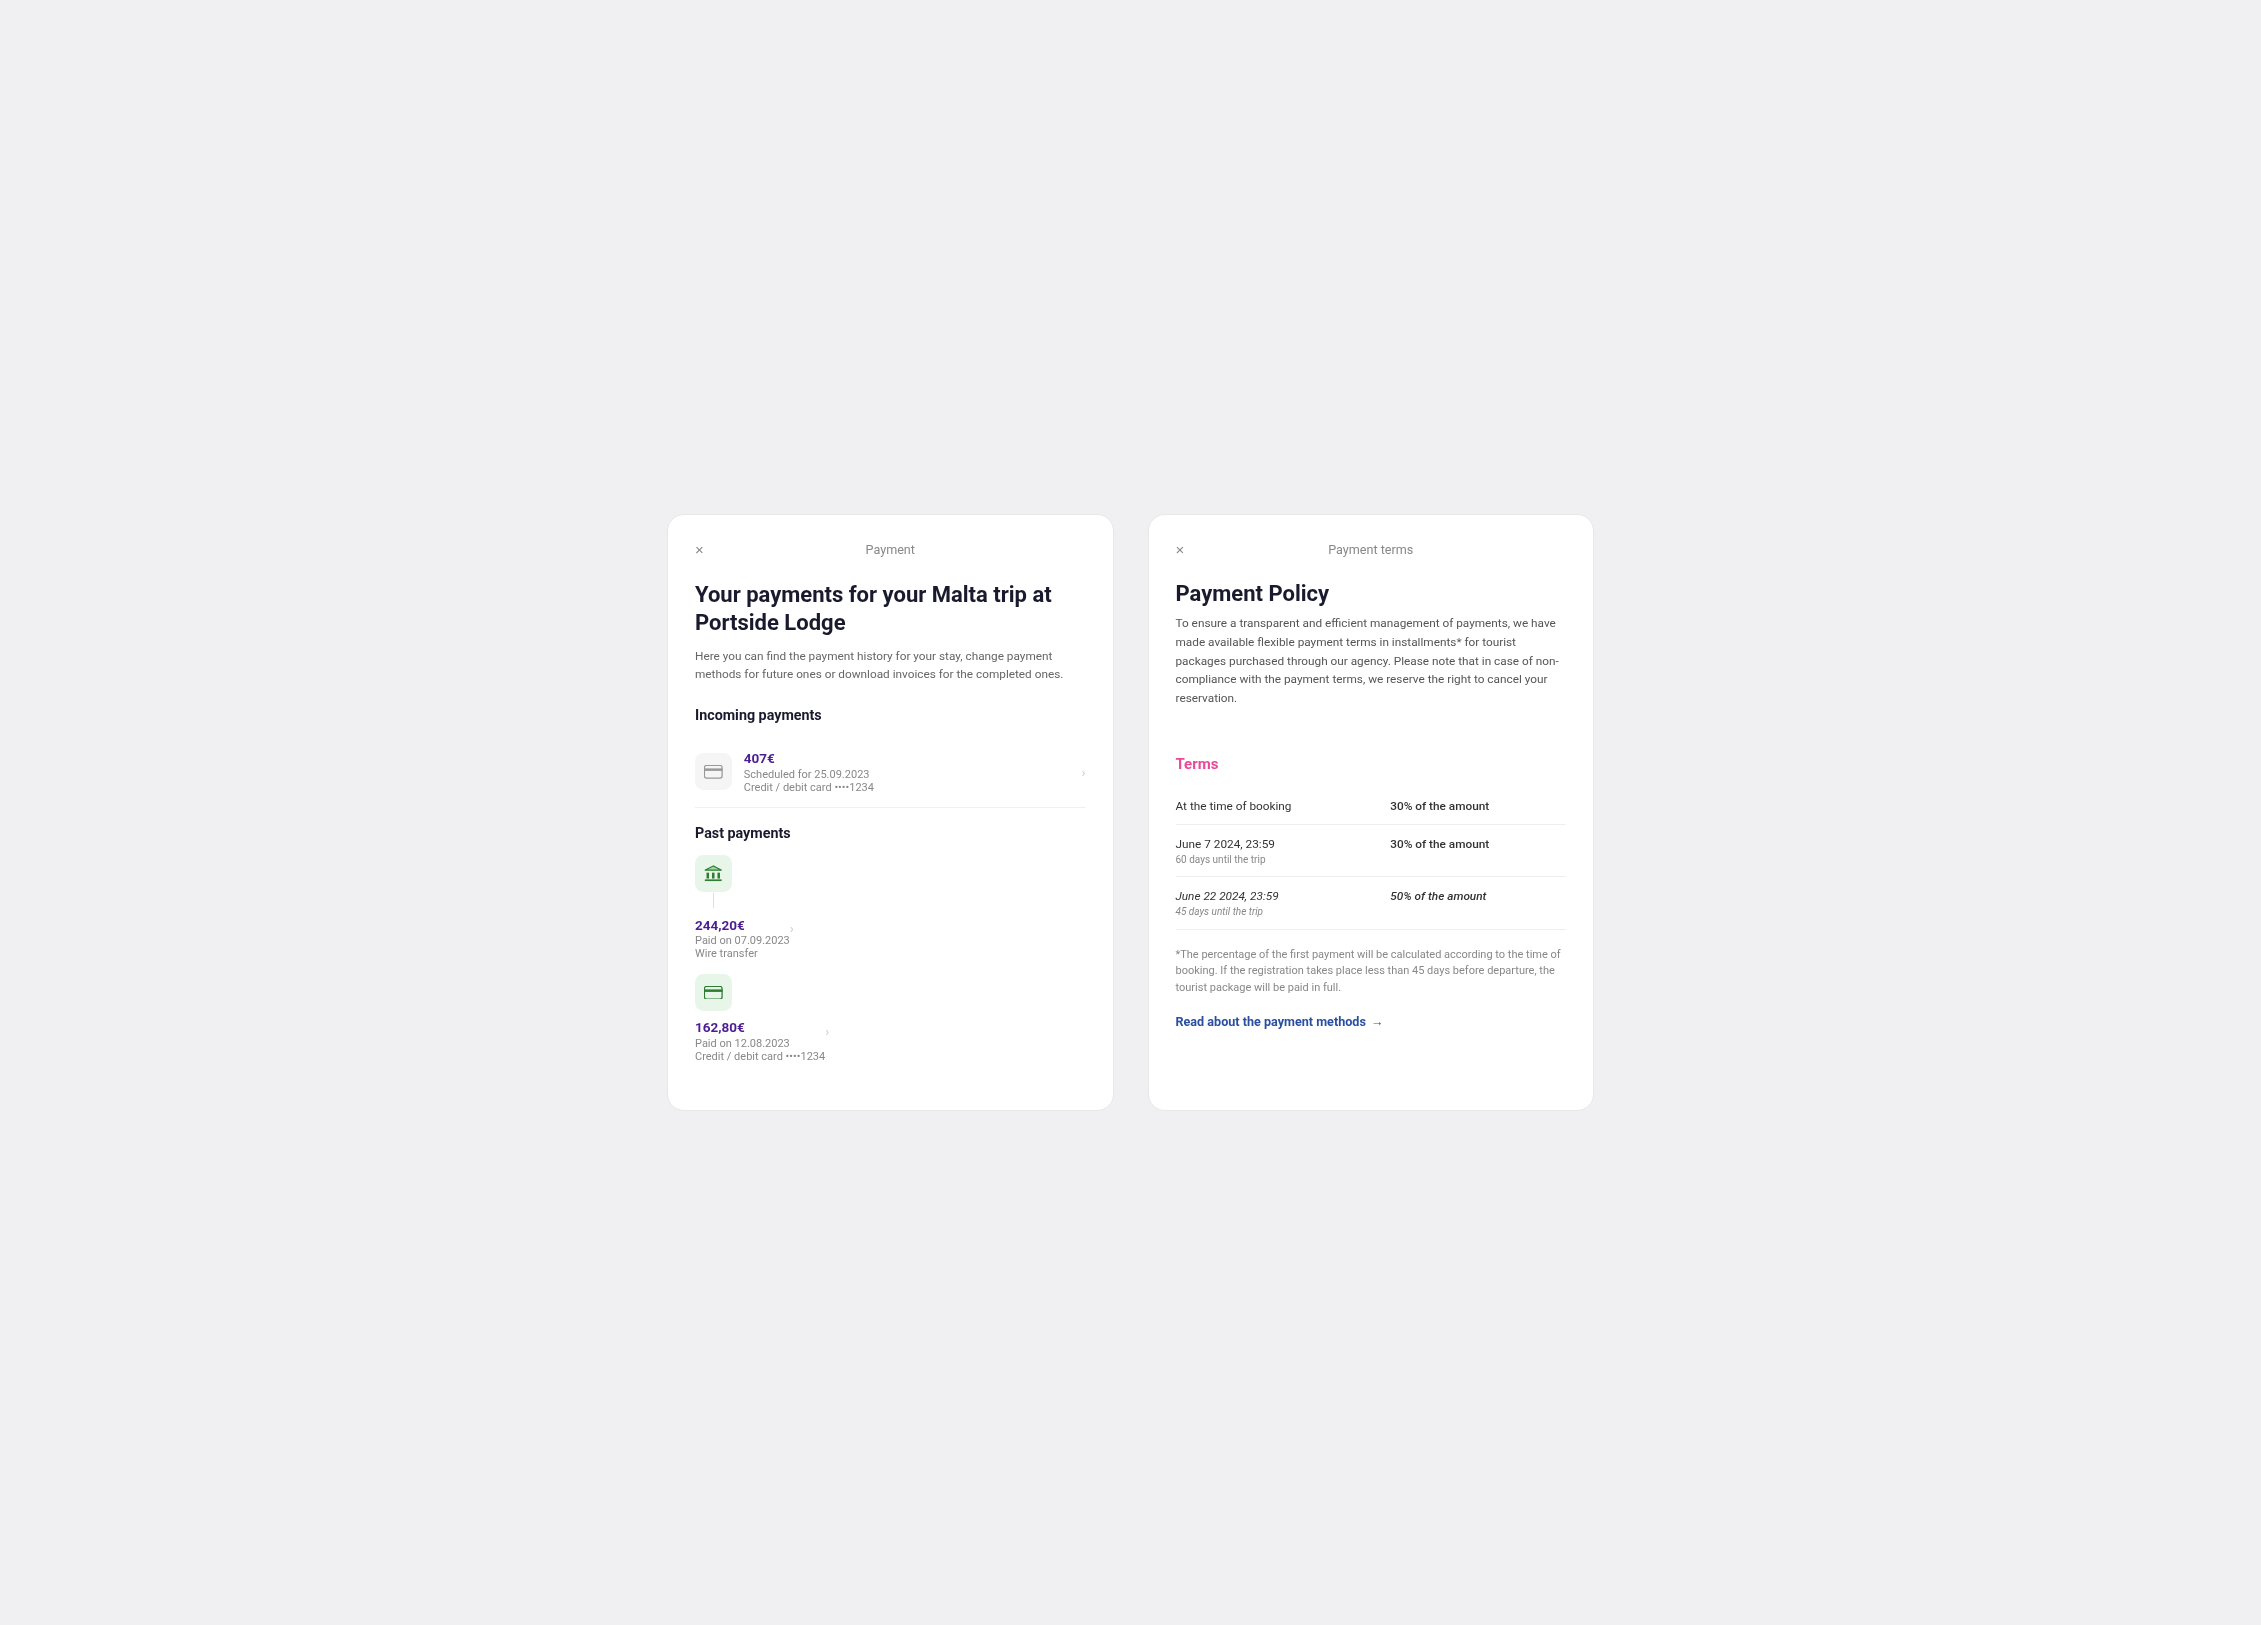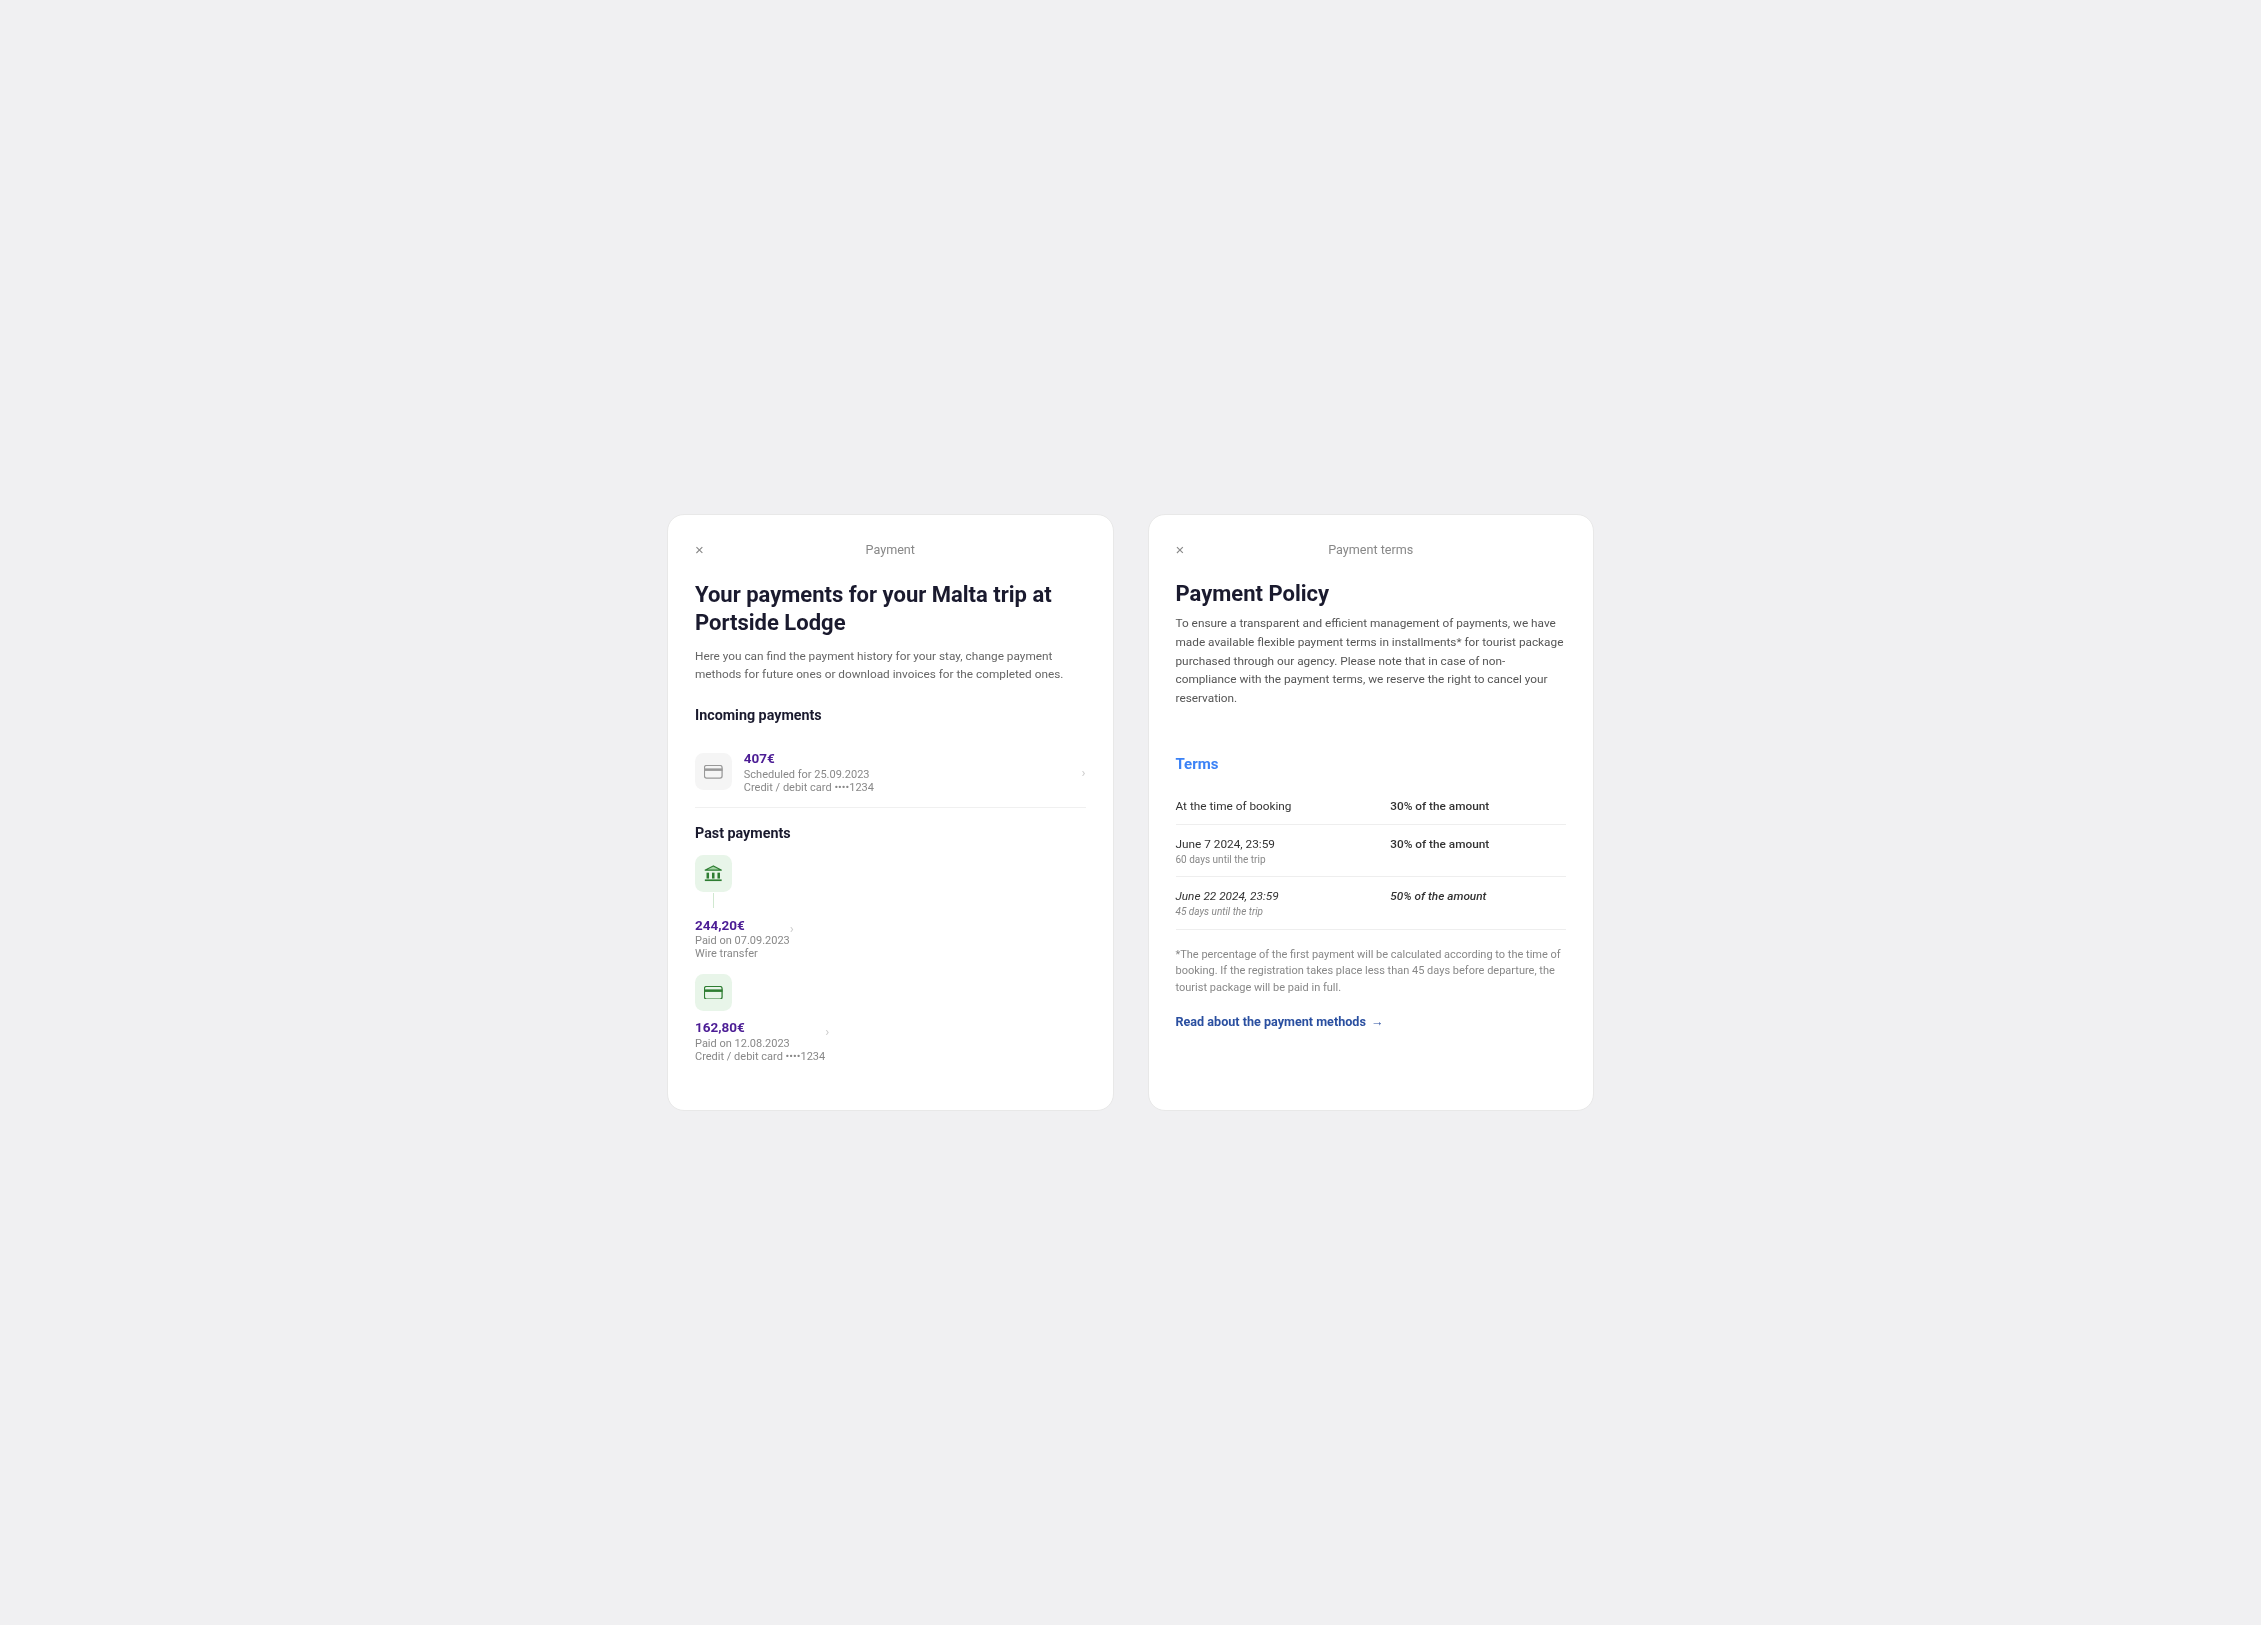--- a/index.html
+++ b/index.html
@@ -161,21 +161,21 @@
     }
     .policy-description {
       font-size: 11.8px;
       color: #555;
       line-height: 1.6;
       margin-bottom: 20px;
     }
     .terms-heading {
       font-size: 15px;
       font-weight: 700;
-      color: #3b82f6;
+      color: #ec4899;
       margin-bottom: 13.5px;
       margin-top: 47px;
     }
     .terms-table {
       width: 100%;
       border-collapse: collapse;
       margin-bottom: 17px;
     }
     .terms-table tr {
       border-bottom: 0.8px solid #eee;
@@ -306,21 +306,21 @@
     </div>
   </div>
 
   <div class="panel">
     <div class="panel-header">
       <button class="panel-close">×</button>
       <span class="panel-title">Payment terms</span>
     </div>
 
     <h1 class="policy-heading">Payment Policy</h1>
-    <p class="policy-description">To ensure a transparent and efficient management of payments, we have made available flexible payment terms in installments* for tourist package purchased through our agency. Please note that in case of non-compliance with the payment terms, we reserve the right to cancel your reservation.</p>
+    <p class="policy-description">To ensure a transparent and efficient management of payments, we have made available flexible payment terms in installments* for tourist packages purchased through our agency. Please note that in case of non-compliance with the payment terms, we reserve the right to cancel your reservation.</p>
 
     <div class="terms-heading">Terms</div>
 
     <table class="terms-table">
       <tbody>
         <tr>
           <td>At the time of booking</td>
           <td>30% of the amount</td>
         </tr>
         <tr>

